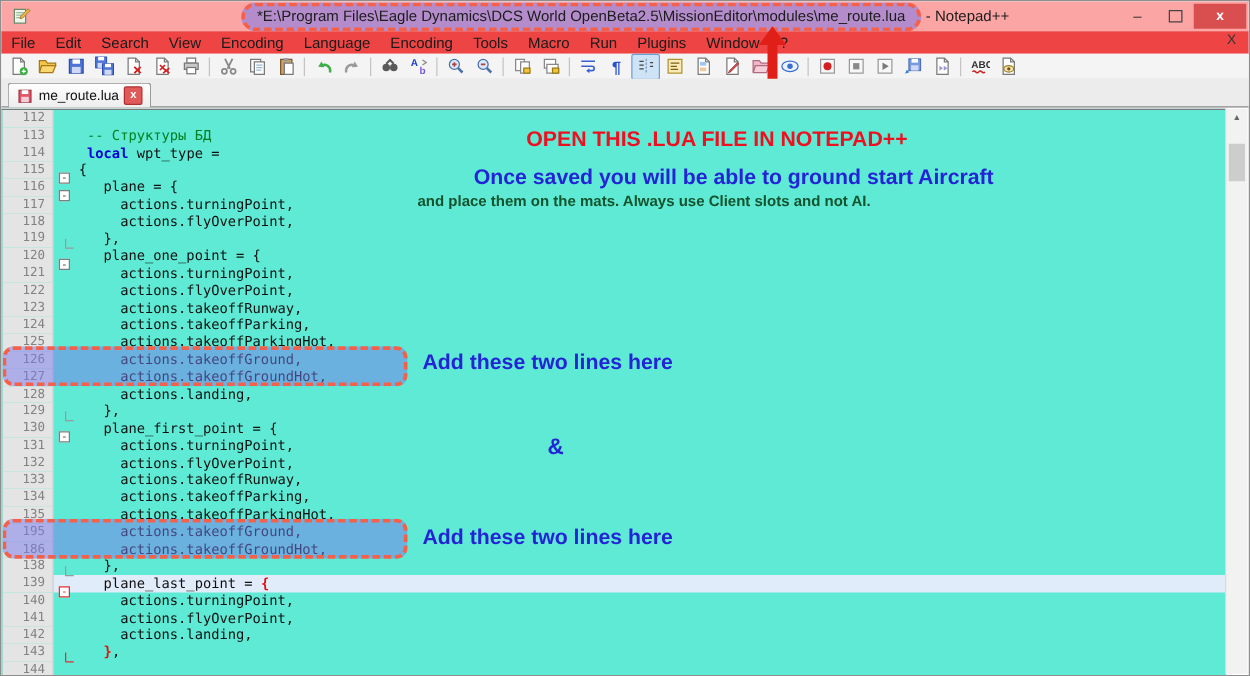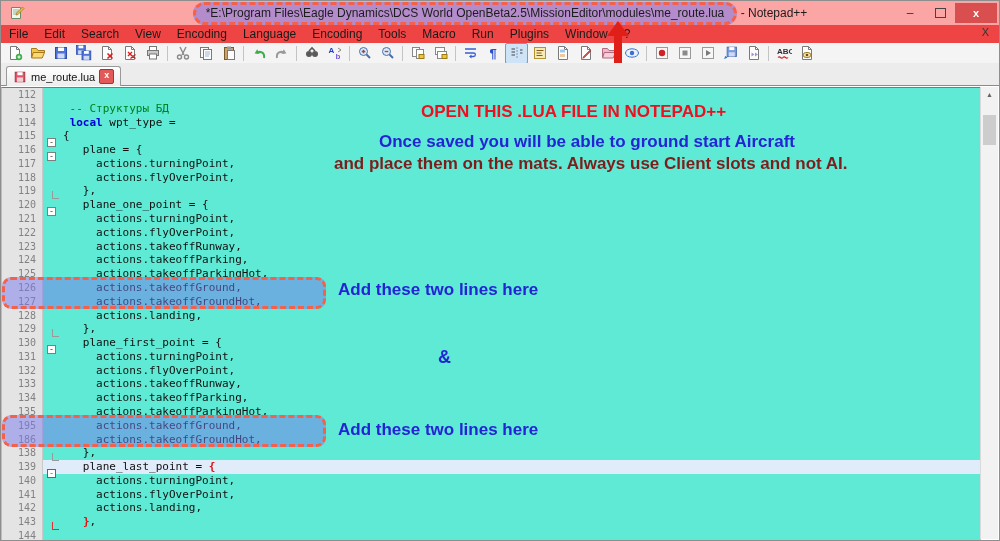--- a/index.html
+++ b/index.html
@@ -54,21 +54,21 @@
 
   
   .scrollbar{position:absolute;right:1px;top:86px;bottom:1px;width:17px;background:#f2f2f2;border-left:1px solid #dadada;}
   .sb-up{height:15px;text-align:center;font-size:7px;color:#666;line-height:15px;}
   .sb-thumb{position:absolute;left:2px;right:2px;top:28px;height:30px;background:#cdcdcd;}
 
   
   .ann{position:absolute;font-weight:bold;white-space:nowrap;pointer-events:none;}
   .ann-heading{left:420px;top:101px;font-size:17px;color:#ed1020;}
   .ann-line1{left:378px;top:131px;font-size:17px;color:#2424d6;}
-  .ann-line2{left:333px;top:153px;font-size:17px;color:#7f1d1d;}
+  .ann-line2{left:333px;top:153px;font-size:12px;color:#14532d;}
   .ann-add1{left:337px;top:279px;font-size:17px;color:#2424d6;}
   .ann-amp{left:437px;top:346px;font-size:18px;color:#2424d6;}
   .ann-add2{left:337px;top:419px;font-size:17px;color:#2424d6;}
   .hl-box{position:absolute;left:1px;width:318px;height:26px;background:rgba(120,120,235,.5);border:3px dashed #f4604a;border-radius:9px;}
   .hl-box1{top:276px;}
   .hl-box2{top:414px;}
   .arrow-head{position:absolute;left:606px;top:20px;width:0;height:0;border-left:11px solid transparent;border-right:11px solid transparent;border-bottom:15px solid #e02018;}
   .arrow-shaft{position:absolute;left:613px;top:34px;width:8px;height:28px;background:#e02018;}
 </style>
 </head>

